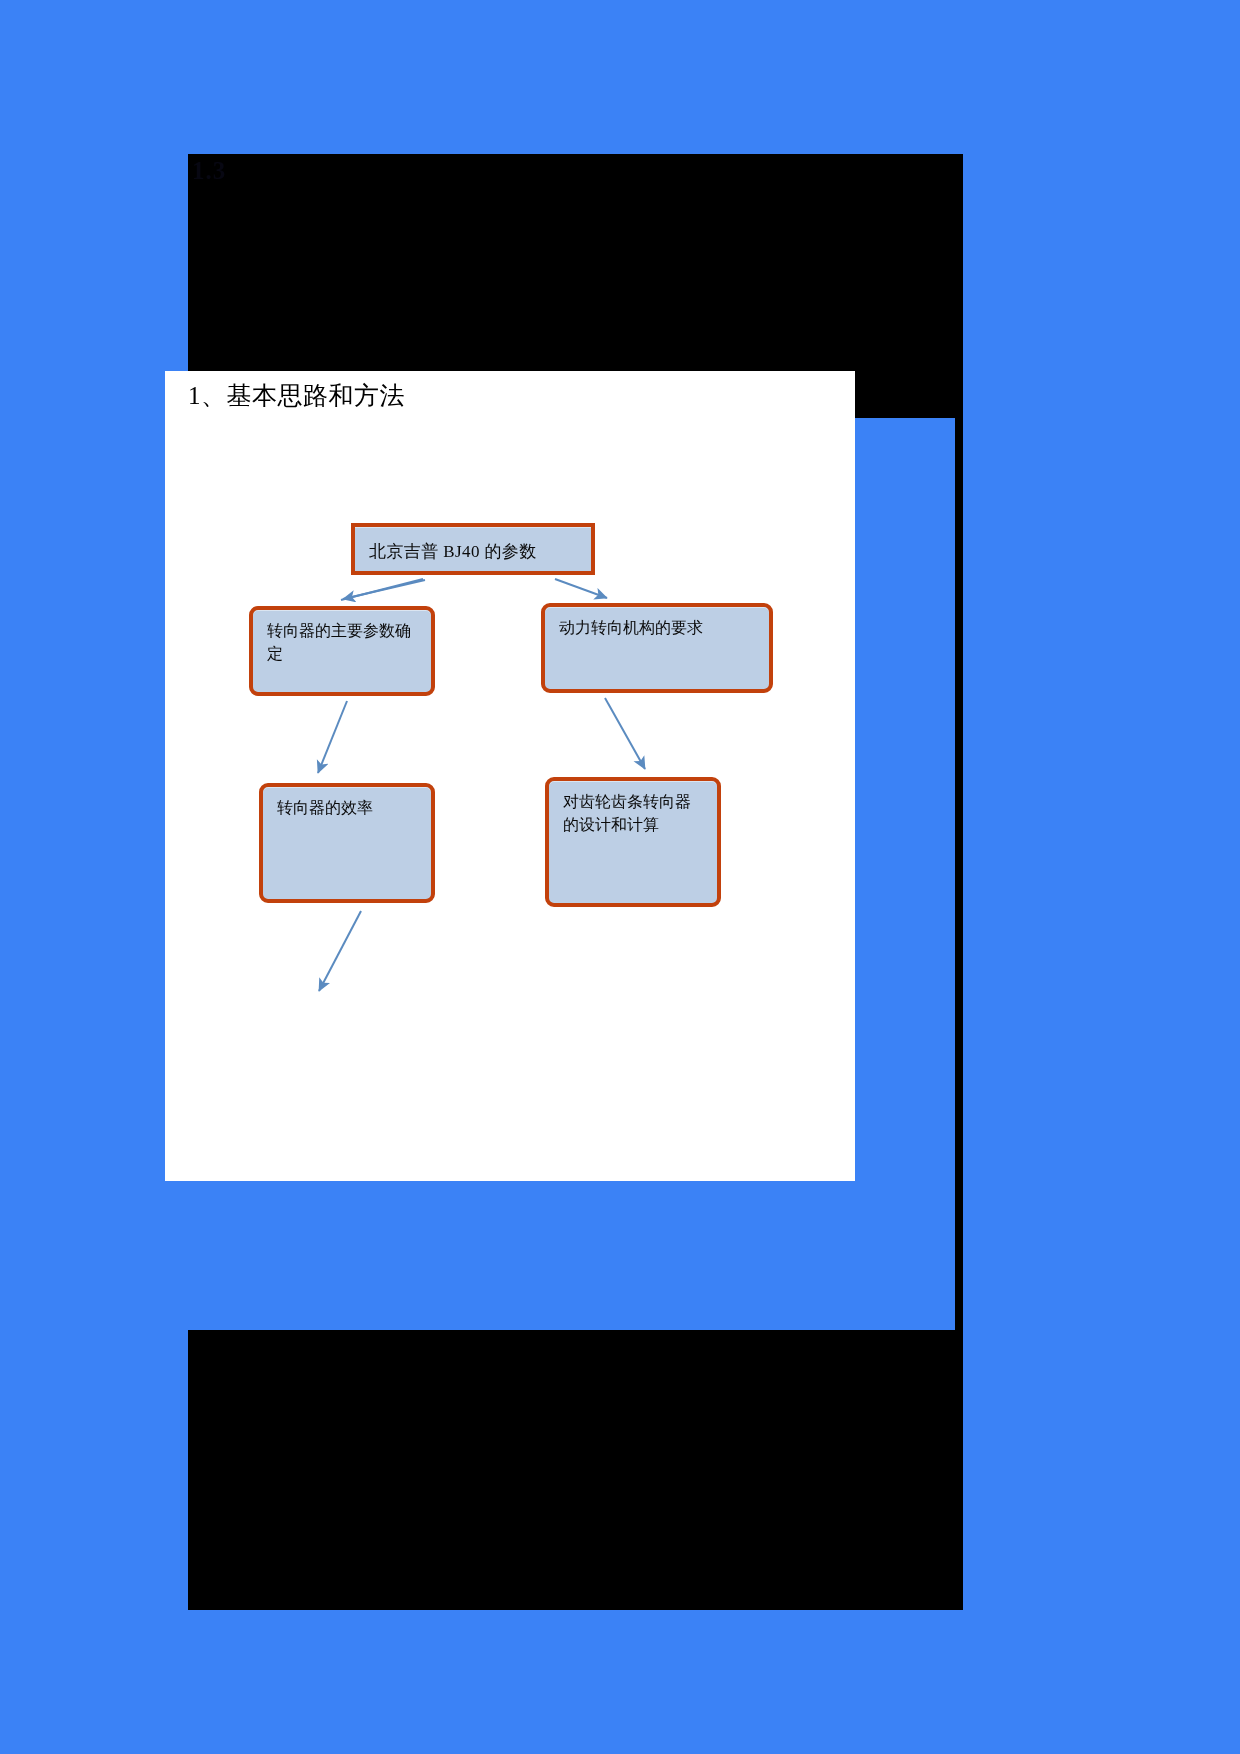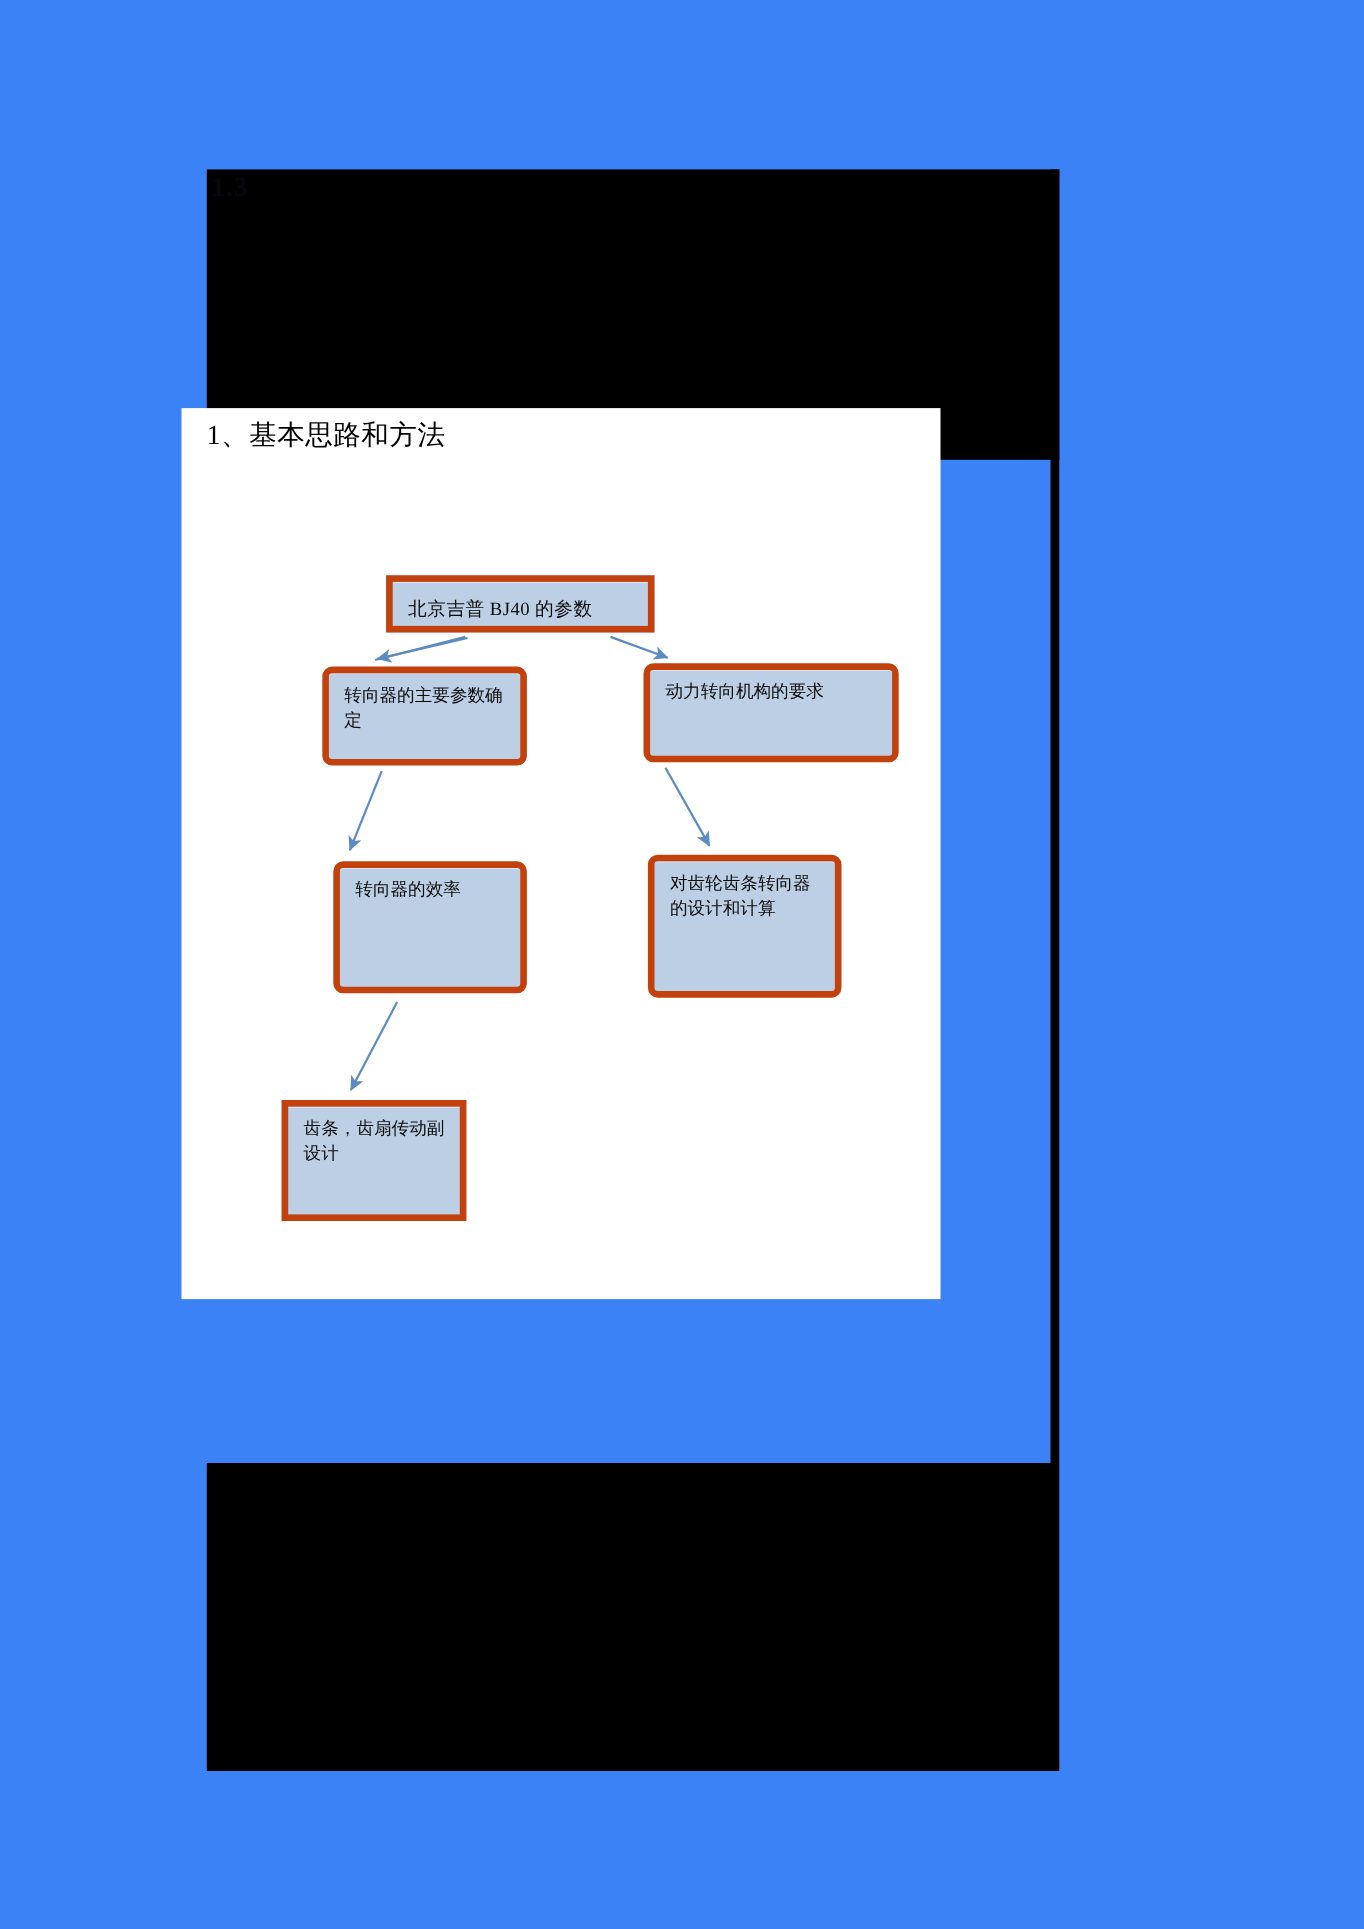--- a/index.html
+++ b/index.html
@@ -96,31 +96,30 @@
     left: 0; top: 0;
     width: 690px;
     height: 810px;
     pointer-events: none;
   }
 
   .node {
     position: absolute;
     box-sizing: border-box;
     background: #bdcfe5;
-    border: 6px solid #c2410c;
+    border: 4px solid #c2410c;
     color: #0a0a0a;
     font-family: "Liberation Sans", "DejaVu Sans", sans-serif;
     font-size: 16px;
     line-height: 1.45;
     padding: 9px 13px 9px 14px;
     box-shadow: 0 1px 0 rgba(255,255,255,0.45) inset;
   }
   .node.rounded {
     border-radius: 9px;
-    margin-left: 44px;
   }
   .node.square {
     border-radius: 0;
   }
   .node .node-text {
     display: block;
     word-break: break-all;
   }
 
   
@@ -188,19 +187,16 @@
       </div>
 
       <div class="node rounded" id="node-rack-design">
         <span class="node-text">对齿轮齿条转向器的设计和计算</span>
       </div>
 
       <div class="node rounded" id="node-efficiency">
         <span class="node-text">转向器的效率</span>
       </div>
 
-      <div class="node square" id="node-rack-sector">
-        <span class="node-text">齿条，齿扇传动副设计</span>
-      </div>
 
     </div>
   </div>
 </div>
 
 </body></html>

